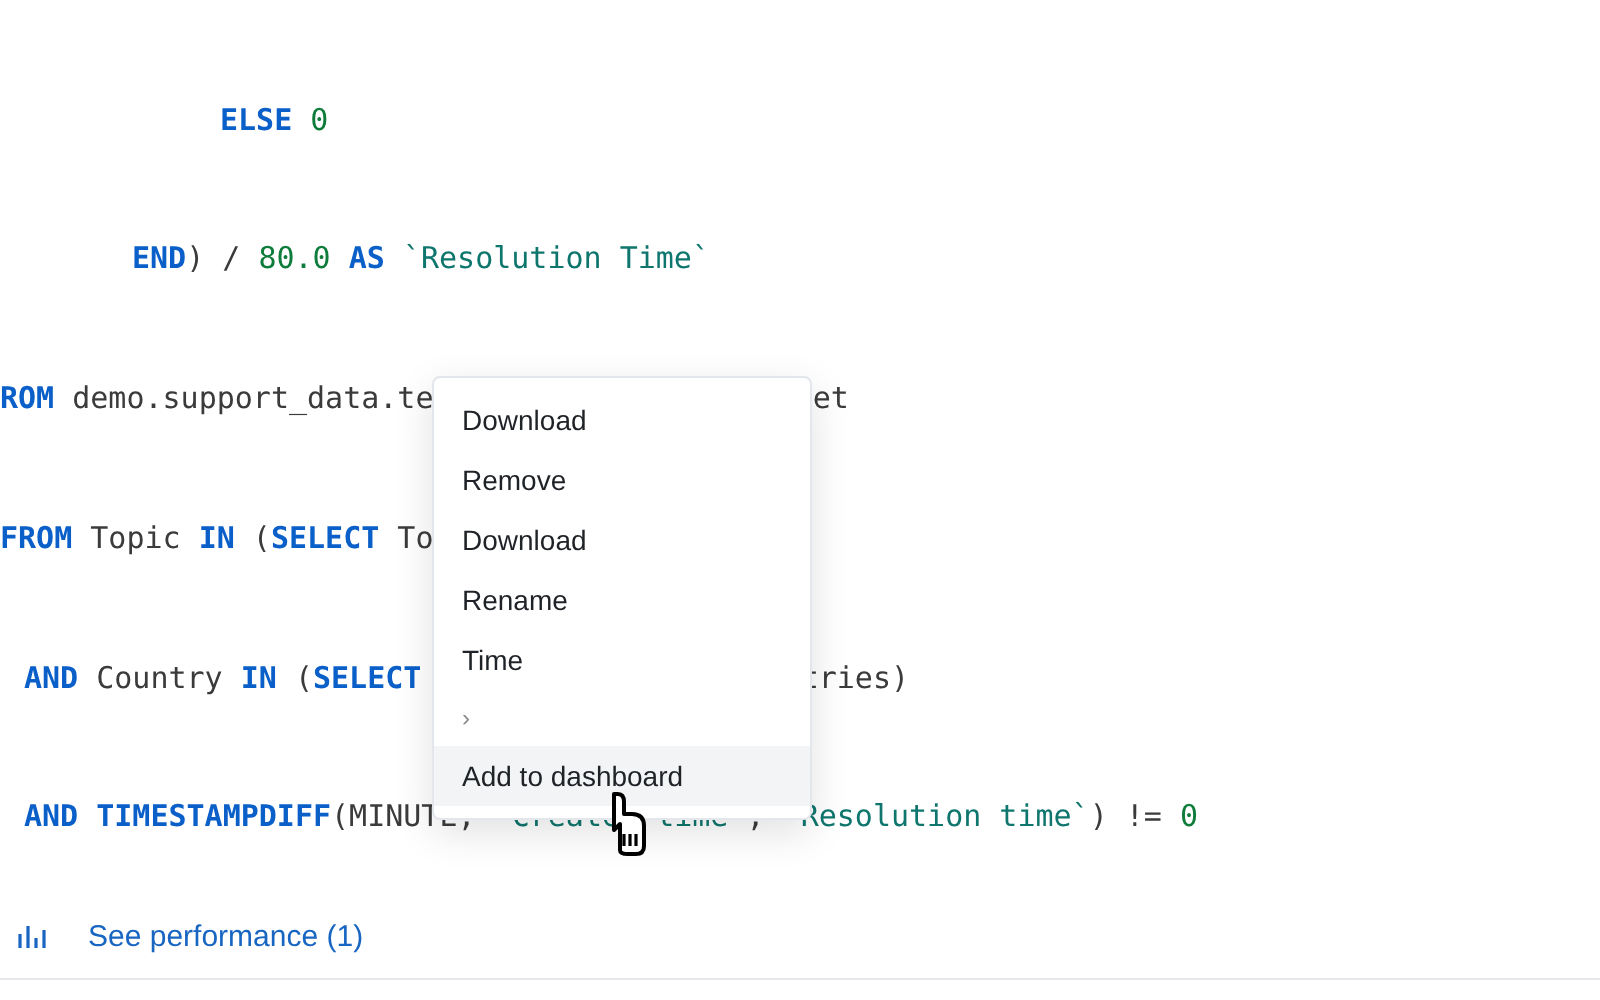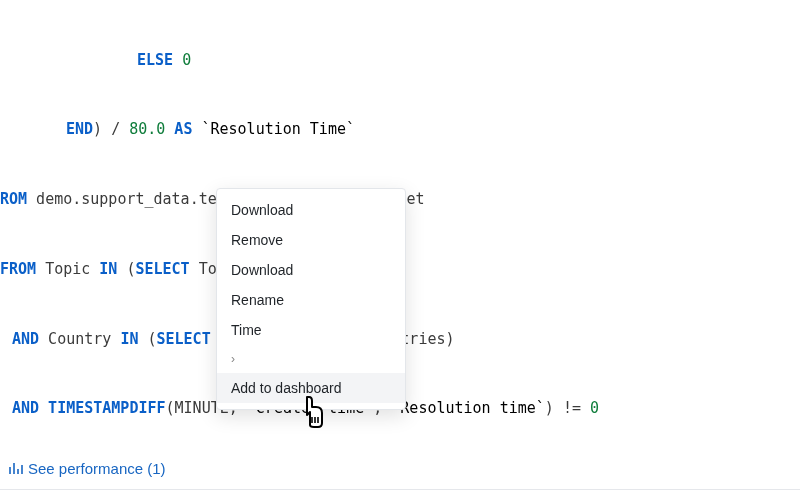--- a/index.html
+++ b/index.html
@@ -1,25 +1,25 @@
 <!DOCTYPE html>
 <html><head>
 <meta charset="utf-8">
 <style>
   * { margin: 0; padding: 0; box-sizing: border-box; }
   html, body { width: 800px; height: 500px; overflow: hidden; font-family: -apple-system, BlinkMacSystemFont, "Segoe UI", Helvetica, Arial, sans-serif; background: #fff; color: #1f2328; }
   .code-area { padding: 2px 0 6px 0; font-family: ui-monospace, SFMono-Regular, Menlo, Consolas, monospace; font-size: 15px; line-height: 1.55; white-space: pre; }
   .code-line { padding-left: 0; }
-  .indent1 { padding-left: 110px; margin-left: 27px; }
+  .indent1 { padding-left: 110px; }
   .indent2 { padding-left: 66px; }
   .kw { color: #0a5fc8; font-weight: 600; }
   .num { color: #0e7c3a; }
-  .str { color: #000000; }
+  .str { color: #0f766e; }
   .plain { color: #3b3b3b; }
-  .perf-row { display: flex; align-items: center; gap: 4px; padding: 10px 8px 12px 8px; color: #1866c2; font-size: 15px; }
+  .perf-row { display: flex; align-items: center; gap: 20px; padding: 10px 8px 12px 8px; color: #1866c2; font-size: 15px; }
   .perf-icon { width: 16px; height: 16px; display: inline-flex; }
   .divider { height: 1px; background: #e5e7eb; width: 100%; }
   .tabs-row { display: flex; align-items: center; gap: 20px; padding: 12px 0 0 0; font-size: 15px; color: #444; position: relative; height: 40px; }
   .context-menu { position: absolute; left: 216px; top: 188px; width: 190px; background: #fff; border: 1px solid #e3e6ea; border-radius: 4px; box-shadow: 0 6px 20px rgba(0,0,0,0.12); padding: 6px 0; font-size: 14px; z-index: 10; }
   .menu-item { padding: 7px 14px; display: flex; align-items: center; justify-content: space-between; color: #1f2328; }
   .menu-item.hovered { background: #f3f4f6; }
   .submenu-caret { color: #888; font-size: 12px; }
   .cursor { position: absolute; left: 298px; top: 395px; width: 30px; height: 34px; z-index: 20; pointer-events: none; }
 </style>
 </head>

